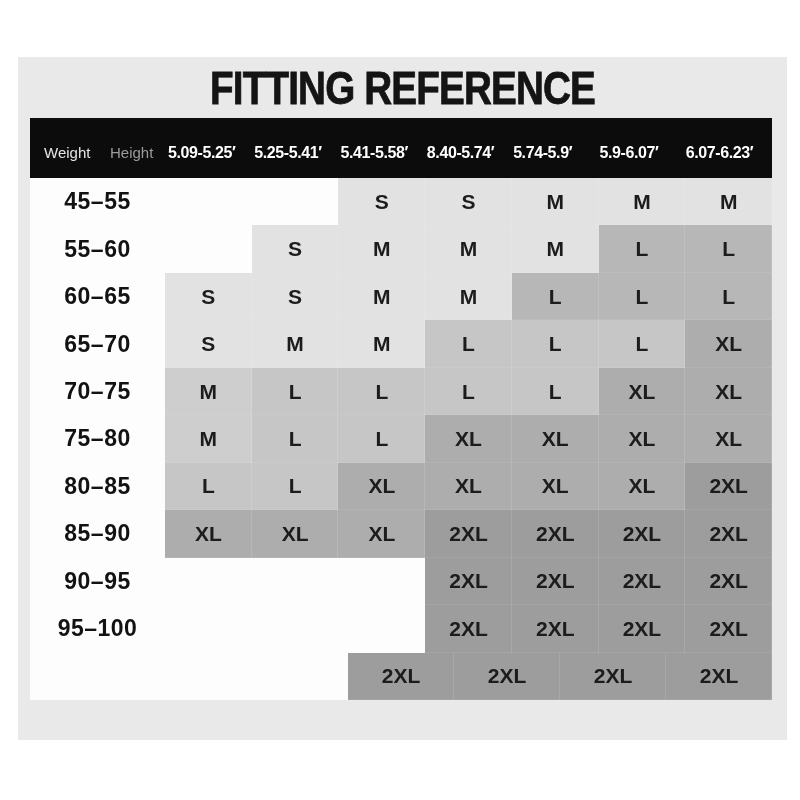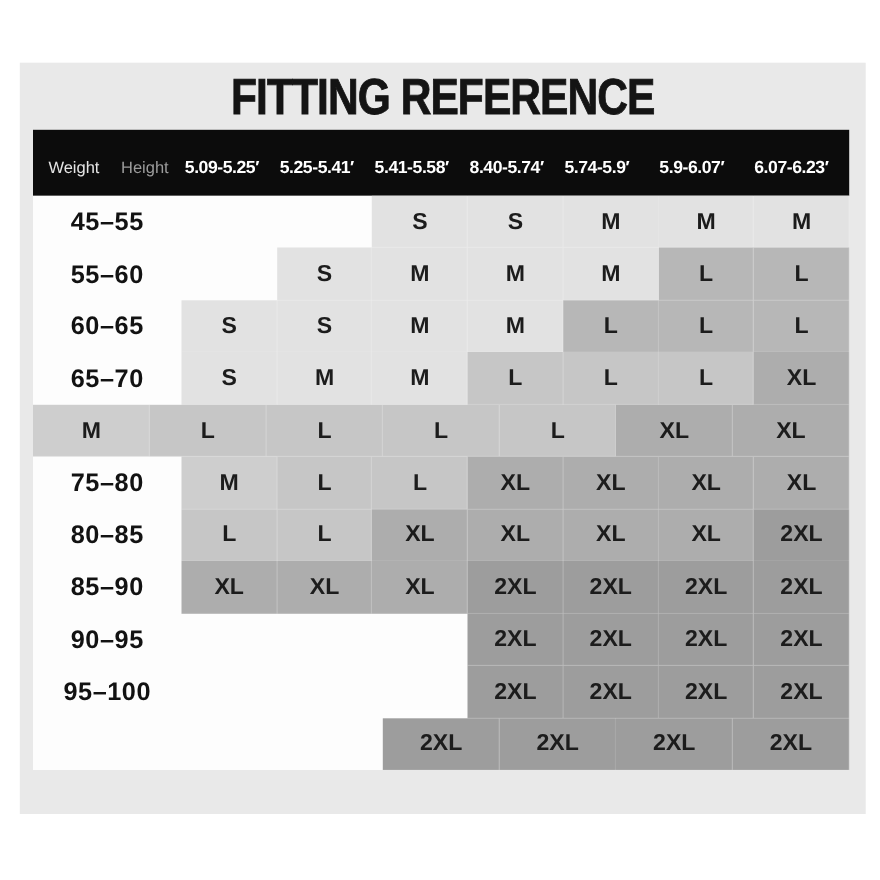--- a/index.html
+++ b/index.html
@@ -114,20 +114,21 @@
         <div class="wcell">65–70</div>
         <div class="cell filled" style="background: rgb(226, 226, 226);">S</div>
         <div class="cell filled" style="background: rgb(226, 226, 226);">M</div>
         <div class="cell filled" style="background: rgb(226, 226, 226);">M</div>
         <div class="cell filled" style="background: rgb(198, 198, 198);">L</div>
         <div class="cell filled" style="background: rgb(198, 198, 198);">L</div>
         <div class="cell filled" style="background: rgb(198, 198, 198);">L</div>
         <div class="cell filled" style="background: rgb(173, 173, 173);">XL</div>
       </div>
       <div class="trow">
+        <div class="wcell">70–75</div>
         <div class="cell filled" style="background: rgb(206, 206, 206);">M</div>
         <div class="cell filled" style="background: rgb(198, 198, 198);">L</div>
         <div class="cell filled" style="background: rgb(198, 198, 198);">L</div>
         <div class="cell filled" style="background: rgb(198, 198, 198);">L</div>
         <div class="cell filled" style="background: rgb(198, 198, 198);">L</div>
         <div class="cell filled" style="background: rgb(173, 173, 173);">XL</div>
         <div class="cell filled" style="background: rgb(173, 173, 173);">XL</div>
       </div>
       <div class="trow">
         <div class="wcell">75–80</div>

